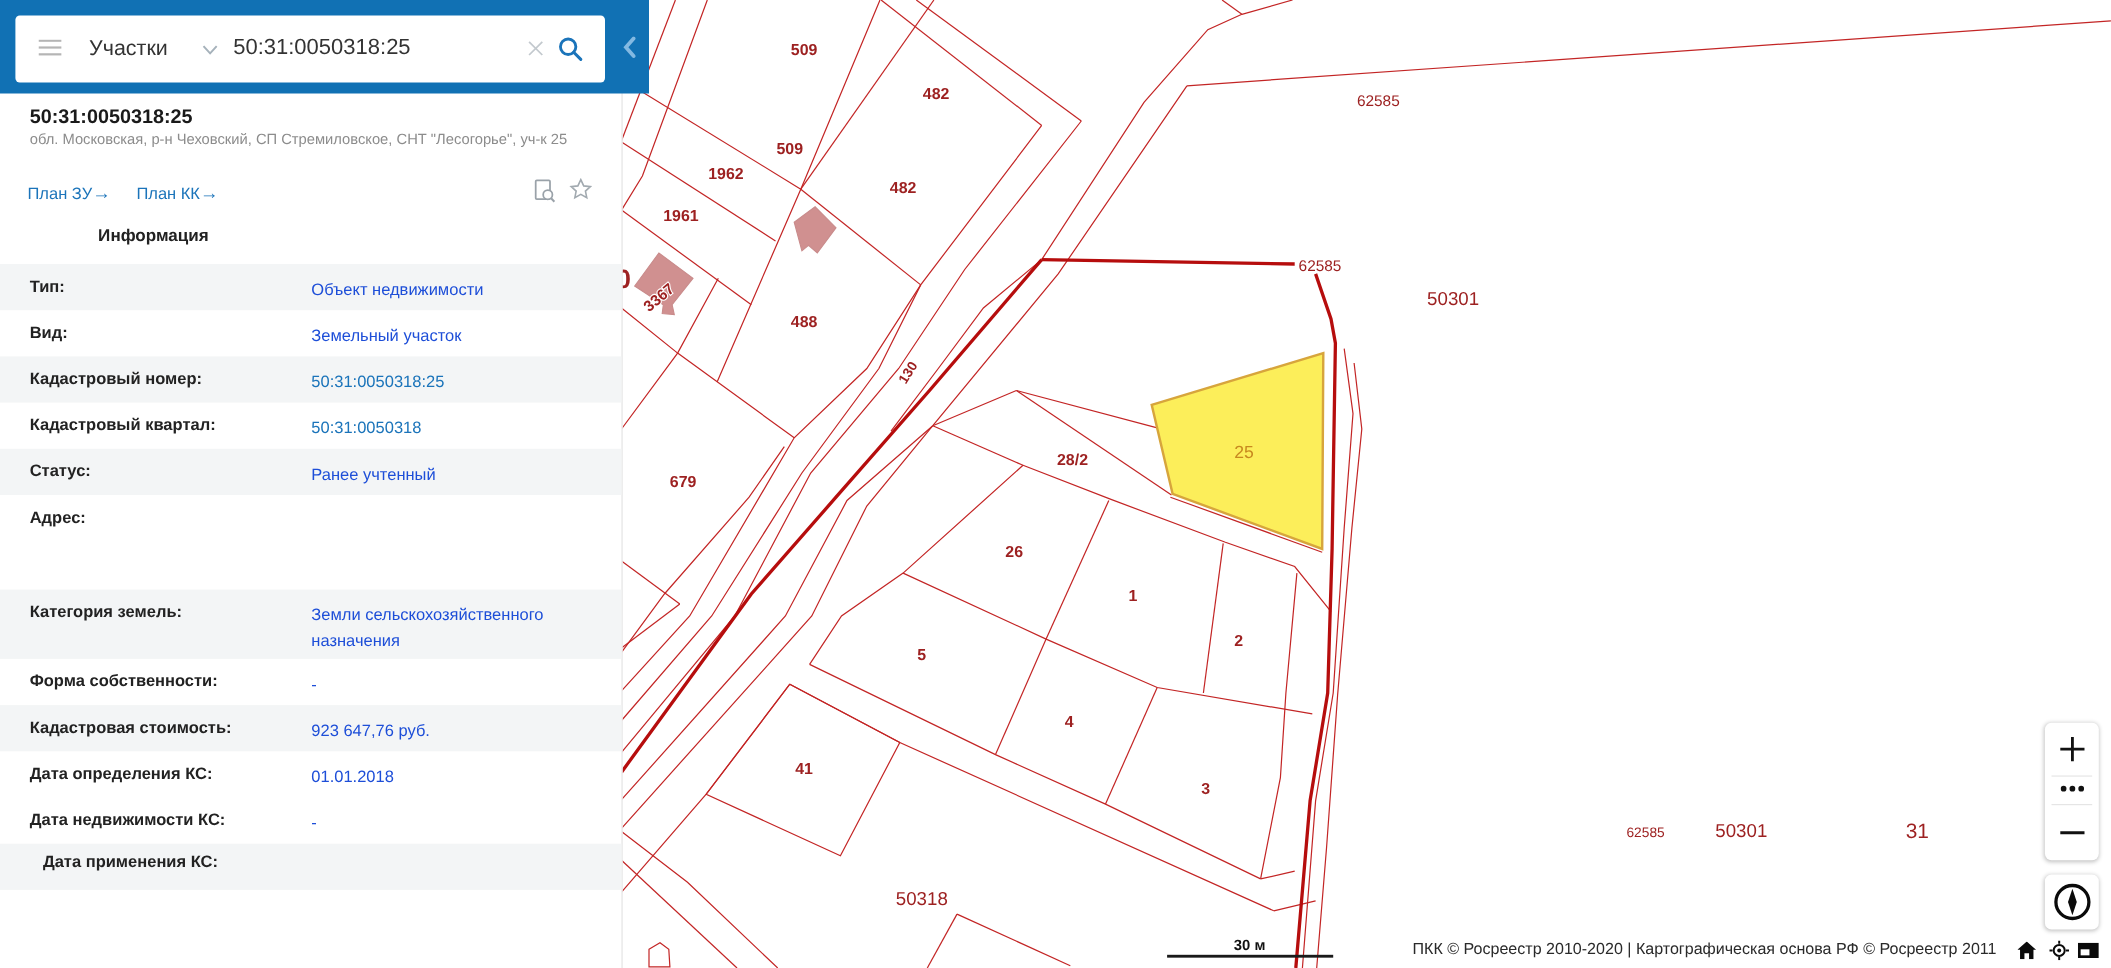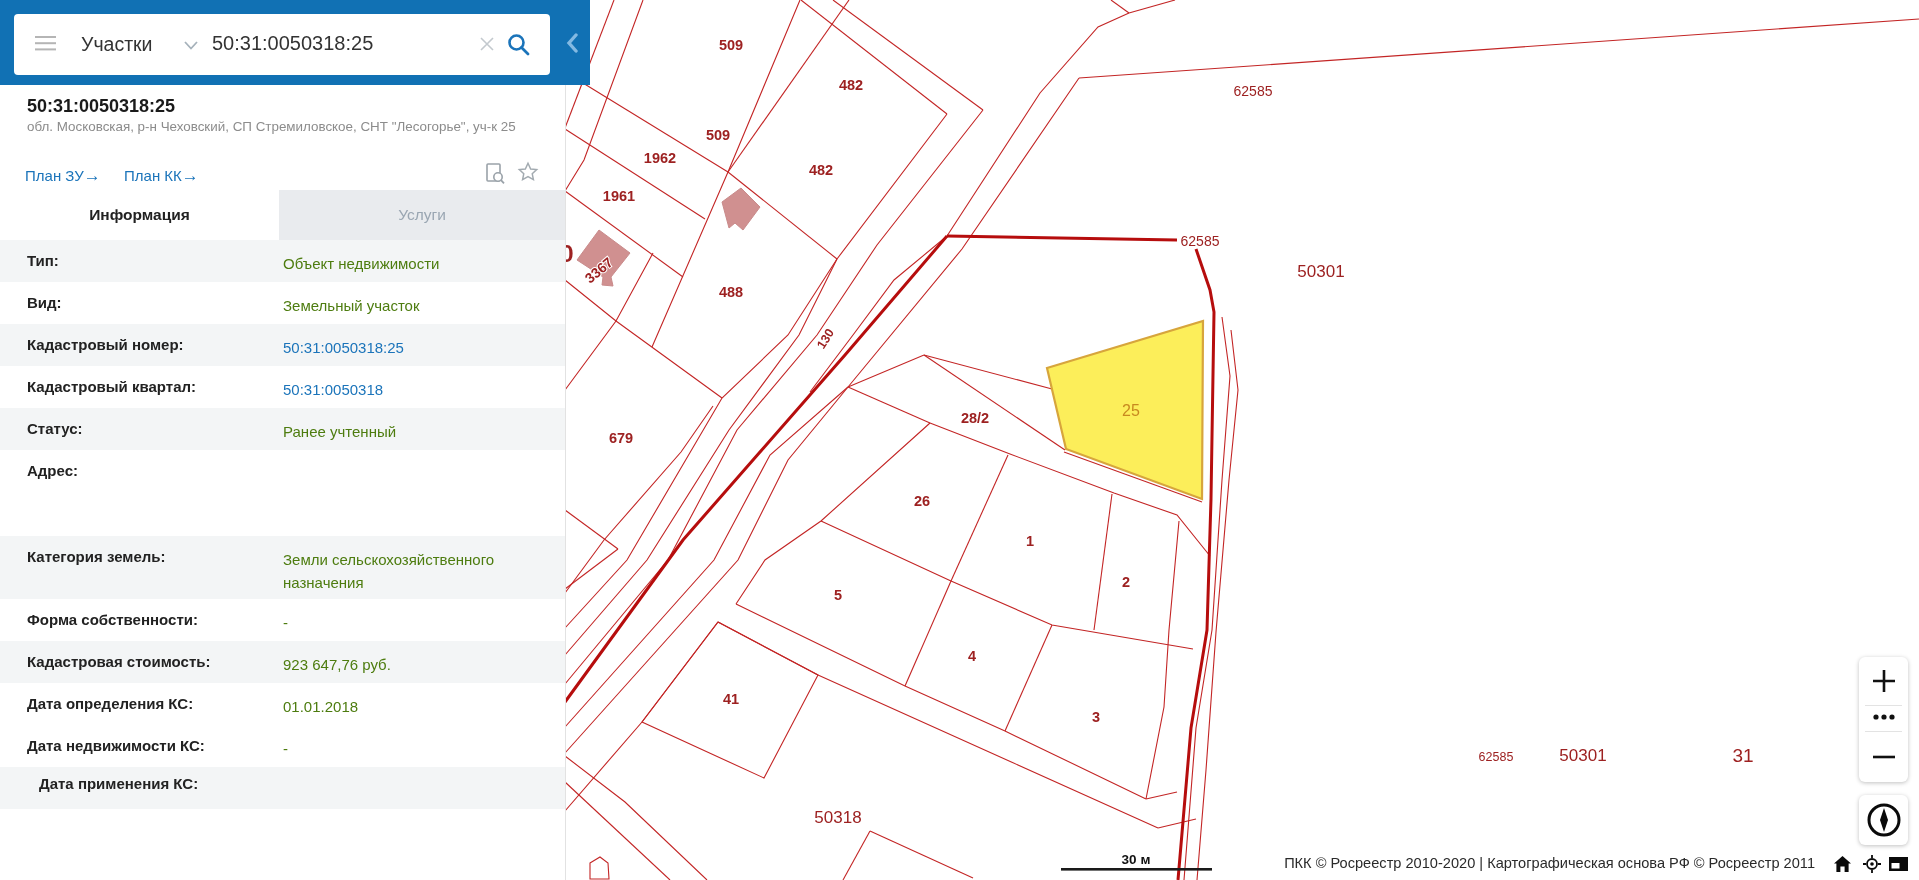--- a/index.html
+++ b/index.html
@@ -4,21 +4,21 @@
 <style>
   html,body{margin:0;padding:0;width:1919px;height:880px;overflow:hidden;background:#fff;
     font-family:"Liberation Sans", sans-serif;}
   .abs{position:absolute;}
   #map{left:0;top:0;width:1597px;height:880px;}
   #panel{left:0;top:0;width:565px;height:880px;background:#fff;border-right:1px solid #e2e2e2;}
   #bluehdr{left:0;top:0;width:590px;height:85px;background:#1171b4;}
   #searchbox{left:14px;top:14px;width:536px;height:61px;background:#fff;border-radius:4px;}
   .row{position:relative;width:565px;}
   .lab{position:absolute;left:27px;top:12px;font-size:15px;font-weight:bold;color:#222;}
-  .val{position:absolute;left:283px;top:12px;font-size:15px;color:#4d7c0f;line-height:23px;width:260px;}
+  .val{position:absolute;left:283px;top:12px;font-size:15px;color:#1d4ed8;line-height:23px;width:260px;}
   .gray{background:#f3f5f6;}
   .blue{color:#1b74ba;}
 </style>
 </head>
 <body>
 
 <div id="map" class="abs">
 <svg width="1919" height="880" viewBox="0 0 1919 880">
 <g fill="none" stroke="#c32525" stroke-width="1.1">
 
@@ -219,22 +219,20 @@
     <circle cx="13" cy="15" r="4.2" fill="#fff" stroke="#9aa2a9" stroke-width="1.6"></circle>
     <line x1="16" y1="18.2" x2="19" y2="21.4" stroke="#9aa2a9" stroke-width="1.8"></line>
   </svg>
 
   <svg class="abs" style="left:517px;top:161px;" width="22" height="22" viewBox="0 0 24 24">
     <path d="M12 2.5l2.9 6.2 6.6.7-4.9 4.5 1.3 6.5L12 17.1l-5.9 3.3 1.3-6.5-4.9-4.5 6.6-.7z" fill="none" stroke="#a2aab0" stroke-width="1.6"></path>
   </svg>
 
   <div class="abs" style="left:0;top:190px;width:279px;height:50px;background:#fff;text-align:center;">
     <span style="line-height:50px;font-size:15.5px;font-weight:bold;color:#222;">Информация</span></div>
-  <div class="abs" style="left:279px;top:190px;width:286px;height:50px;background:#e9ebee;text-align:center;">
-    <span style="line-height:50px;font-size:15.5px;color:#9aa6b2;">Услуги</span></div>
 
   <div class="abs" style="left:0;top:240px;width:565px;height:588px;overflow:hidden;">
 
     <div class="row gray" style="height:42px;">
         <span class="lab">Тип:</span>
         <span class="val">Объект недвижимости</span>
       </div>
 
     <div class="row" style="height:42px;">
         <span class="lab">Вид:</span>

